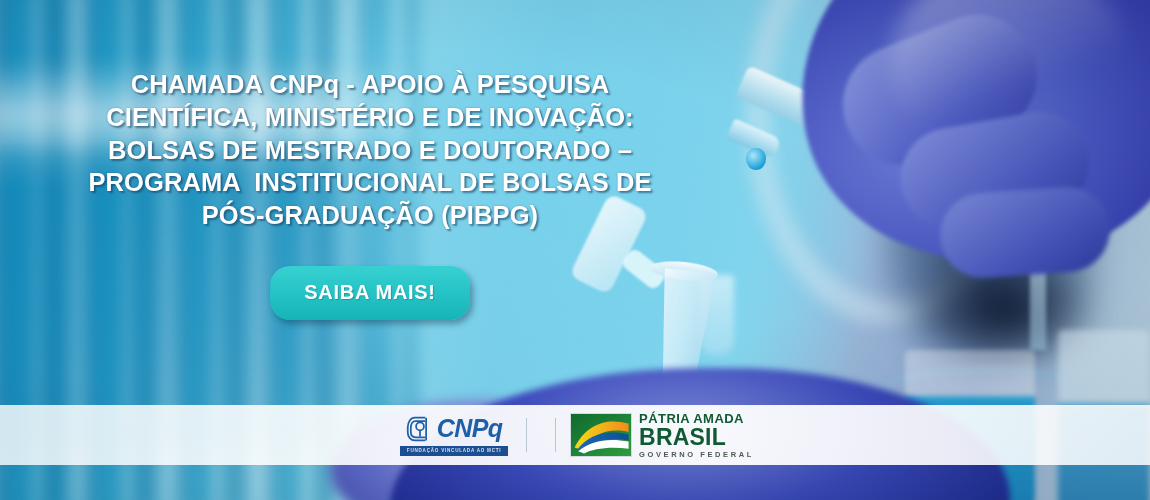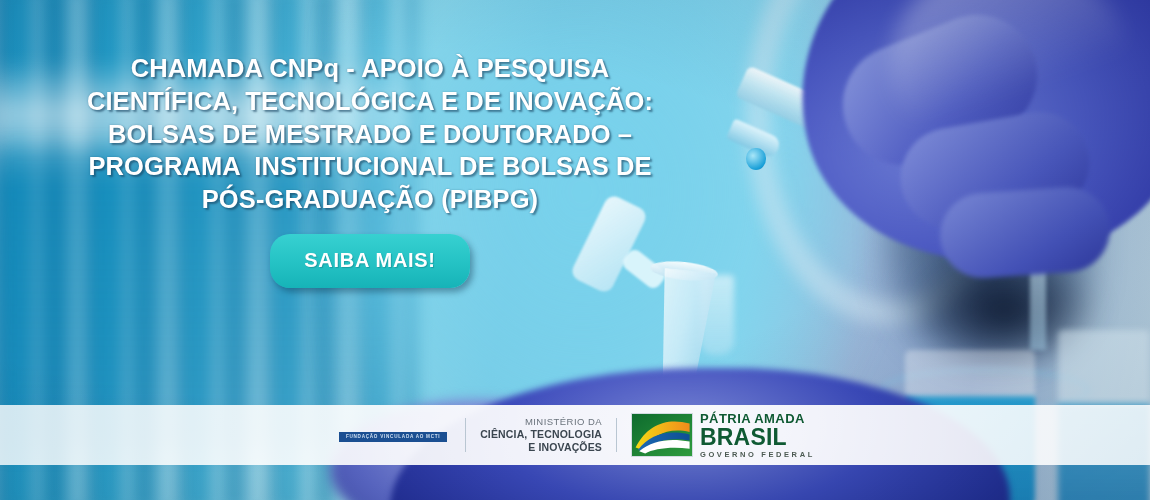--- a/index.html
+++ b/index.html
@@ -202,21 +202,21 @@
     background:radial-gradient(ellipse at 30% 45%,rgba(0,0,0,0) 45%,rgba(10,40,70,.16) 100%);
   }
 
   
   .content{
     position:absolute;left:0;top:0;width:740px;height:405px;
     display:flex;flex-direction:column;align-items:center;
     padding-top:52px;
   }
   .headline{
-    width:620px;margin:0;
+    width:620px;margin:16px;
     text-align:center;
     color:#ffffff;
     font-size:25.5px;
     font-weight:bold;
     line-height:1.285;
     letter-spacing:.1px;
     text-shadow:2px 2px 2px rgba(20,60,90,.55), 0 0 2px rgba(20,60,90,.35);
   }
   .headline .ln{display:block;white-space:pre;}
 
@@ -333,44 +333,51 @@
     <div class="glove-sheen"></div>
     <div class="hand-bottom-2"></div>
     <div class="hand-bottom"></div>
     <div class="bg-vignette"></div>
   </div>
 
   <div class="content">
 
     <h1 class="headline">
       <span class="ln">CHAMADA CNPq - APOIO À PESQUISA</span>
-      <span class="ln">CIENTÍFICA, TECNOLÓGICA E DE INOVAÇÃO:</span>
+      <span class="ln">CIENTÍFICA, MINISTÉRIO E DE INOVAÇÃO:</span>
       <span class="ln">BOLSAS DE MESTRADO E DOUTORADO –</span>
       <span class="ln">PROGRAMA  INSTITUCIONAL DE BOLSAS DE</span>
       <span class="ln">PÓS-GRADUAÇÃO (PIBPG)</span>
     </h1>
 
 
     <button class="cta" type="button">SAIBA MAIS!</button>
   </div>
 
   <div class="footer">
     <div class="logos">
 
       <div class="cnpq">
+        <div class="cnpq-top">
+          <svg class="cnpq-mark" viewBox="0 0 64 64">
+            <g fill="none" stroke="#1e5fa8" stroke-width="4">
+              <path d="M44 6 H20 C11 6 4 16 4 28 v12 c0 10 7 18 16 18 h24"></path>
+              <path d="M44 14 H22 C15 14 11 21 11 29 v10 c0 8 5 12 11 12 h22"></path>
+              <circle cx="32" cy="26" r="9"></circle>
+              <path d="M32 35 v14"></path>
+              <path d="M46 6 v52"></path>
+            </g>
+          </svg>
+          <span class="cnpq-word">CNPq</span>
+        </div>
         <div class="cnpq-banner">FUNDAÇÃO VINCULADA AO MCTI</div>
       </div>
 
       <div class="divider"></div>
 
-      <div class="mcti">
-        <div class="l1">MINISTÉRIO DA</div>
-        <div class="l2">CIÊNCIA, TECNOLOGIA</div>
-        <div class="l3">E INOVAÇÕES</div>
-      </div>
 
       <div class="divider"></div>
 
       <div class="brasil">
         <svg class="flag" viewBox="0 0 100 70">
           <defs>
             <linearGradient id="gG" x1="0" y1="0" x2="1" y2="1">
               <stop offset="0" stop-color="#0e6b2e"></stop>
               <stop offset="55" stop-color="#2f9c3e"></stop>
               <stop offset="1" stop-color="#8dbf2e"></stop>

